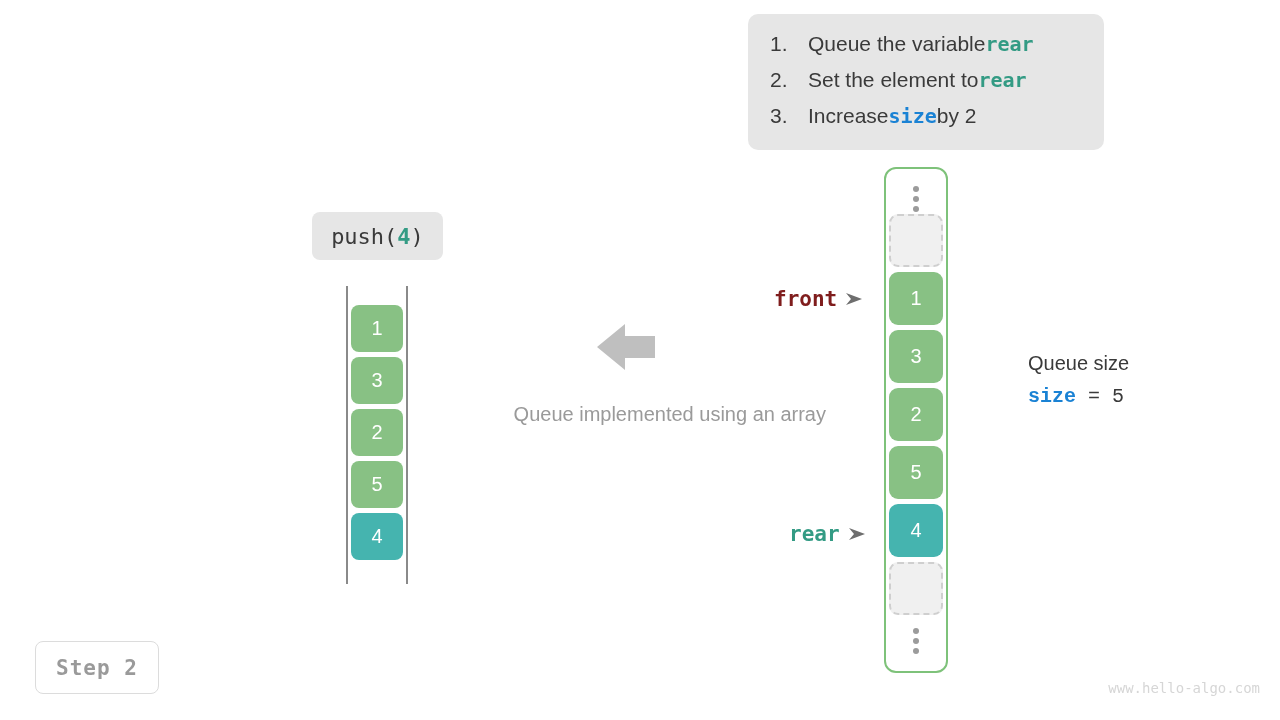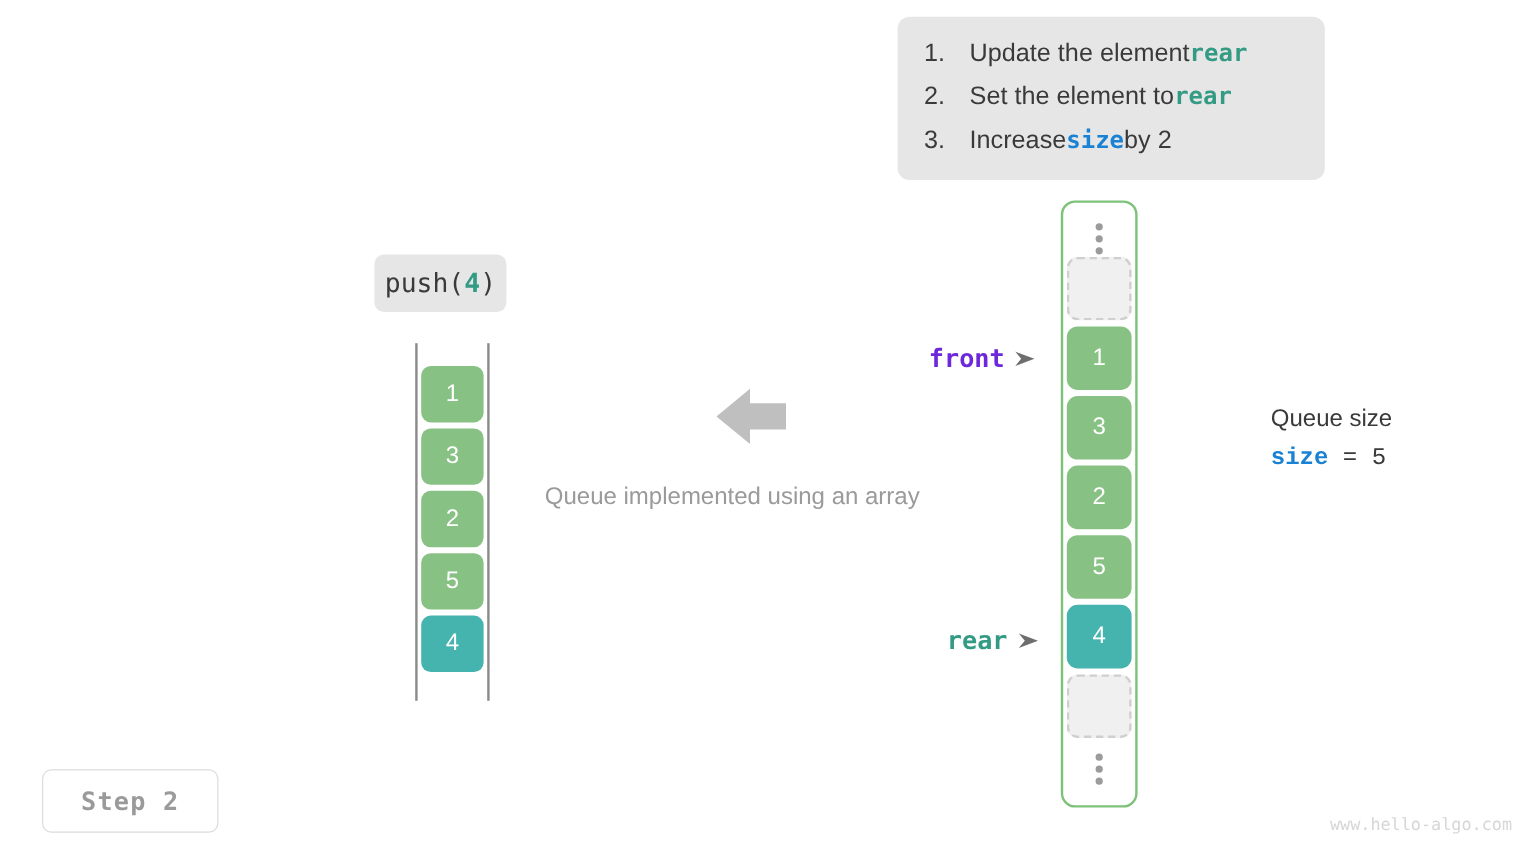--- a/index.html
+++ b/index.html
@@ -57,21 +57,21 @@
     font-weight: bold;
     color: #1a82d4;
     font-size: 20px;
   }
 
   
   #push-label {
     position: absolute;
     left: 312px;
     top: 212px;
-    width: 110px;
+    width: 131px;
     height: 48px;
     background: #e6e6e6;
     border-radius: 8px;
     display: flex;
     align-items: center;
     justify-content: center;
     font-family: "DejaVu Sans Mono", monospace;
     font-size: 22px;
     color: #3a3a3a;
   }
@@ -124,21 +124,21 @@
     left: 597px;
     top: 322px;
     width: 58px;
     height: 50px;
   }
   #caption {
     position: absolute;
     left: 454px;
     top: 403px;
     width: 372px;
-    text-align: left;
+    text-align: right;
     font-size: 20px;
     color: #9a9a9a;
     white-space: nowrap;
   }
 
   
   #queue-container {
     position: absolute;
     left: 884px;
     top: 167px;
@@ -198,31 +198,30 @@
   .pointer {
     position: absolute;
     display: flex;
     align-items: center;
     gap: 9px;
     font-family: "DejaVu Sans Mono", monospace;
     font-weight: bold;
     font-size: 21px;
     white-space: nowrap;
   }
-  #ptr-front { left: 774px; top: 287px; color: #6d28d9; }
+  #ptr-front { left: 774px; top: 287px; color: #7f1d1d; }
   #ptr-rear  { left: 789px; top: 522px; color: #339b84; }
   .ptr-arrow { display: block; }
 
   
   #size-info {
     position: absolute;
     left: 1028px;
-    top: 338px;
+    top: 352px;
     white-space: nowrap;
-    margin-left: 31px;
   }
   #size-title {
     font-size: 20px;
     color: #3a3a3a;
     margin-bottom: 10px;
   }
   #size-expr {
     font-family: Liberation Mono, monospace;
     font-size: 20px;
     color: #3a3a3a;
@@ -230,21 +229,21 @@
   #size-expr .var {
     color: #1a82d4;
     font-weight: bold;
   }
 
   
   #step-badge {
     position: absolute;
     left: 35px;
     top: 641px;
-    width: 147px;
+    width: 124px;
     height: 53px;
     border: 1px solid #dcdcdc;
     border-radius: 8px;
     box-sizing: border-box;
     display: flex;
     align-items: center;
     justify-content: center;
     font-family: "DejaVu Sans Mono", monospace;
     font-weight: bold;
     font-size: 21px;
@@ -263,21 +262,21 @@
   }
 </style>
 </head>
 <body>
 
 <div id="stage">
 
   <div id="instructions">
     <div class="instr-row">
       <span class="instr-num">1.</span>
-      <span class="instr-text">Update the element </span>
+      <span class="instr-text">Queue the variable </span>
         <span class="kw-teal">rear</span>
         <span class="instr-text"></span>
     </div>
     <div class="instr-row">
       <span class="instr-num">2.</span>
       <span class="instr-text">Set the element to </span>
         <span class="kw-teal">rear</span>
         <span class="instr-text"></span>
     </div>
     <div class="instr-row">

